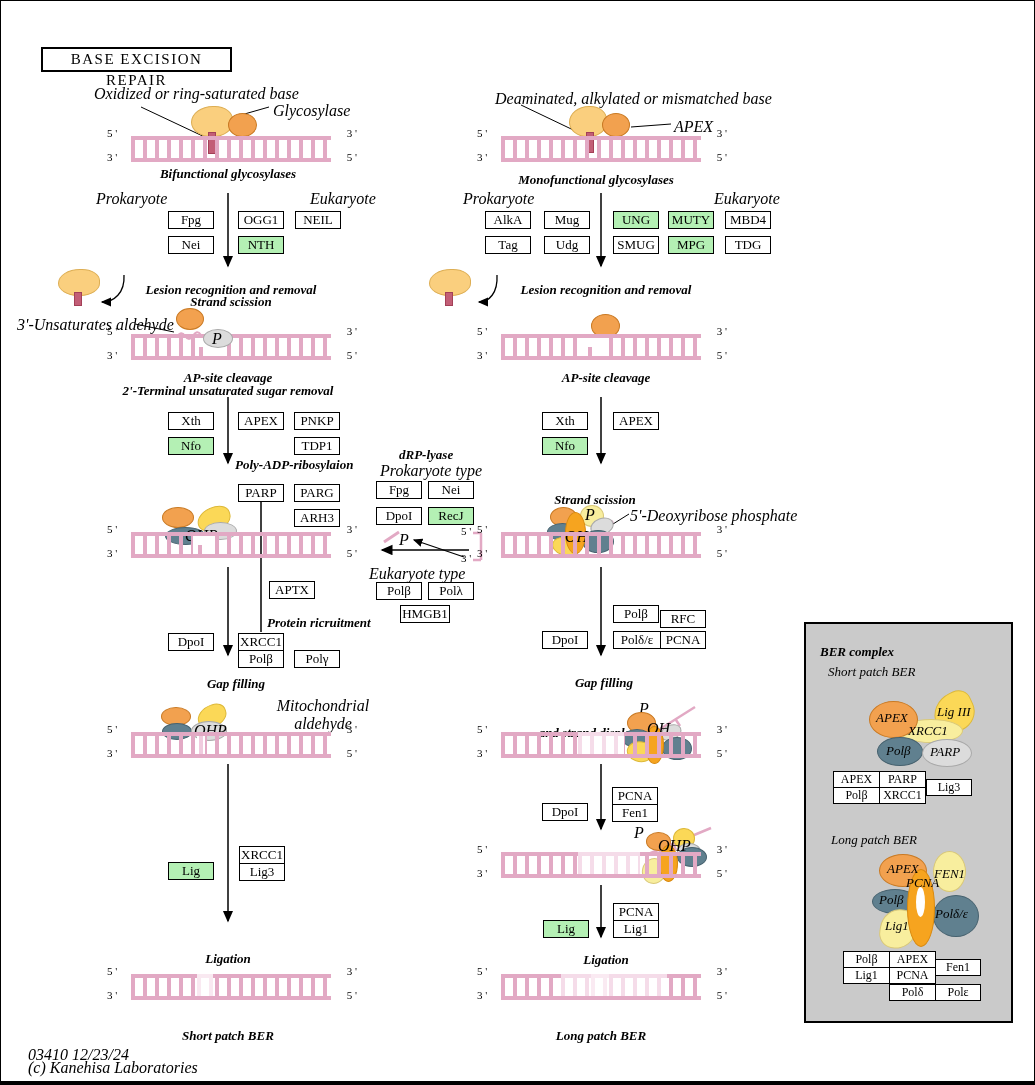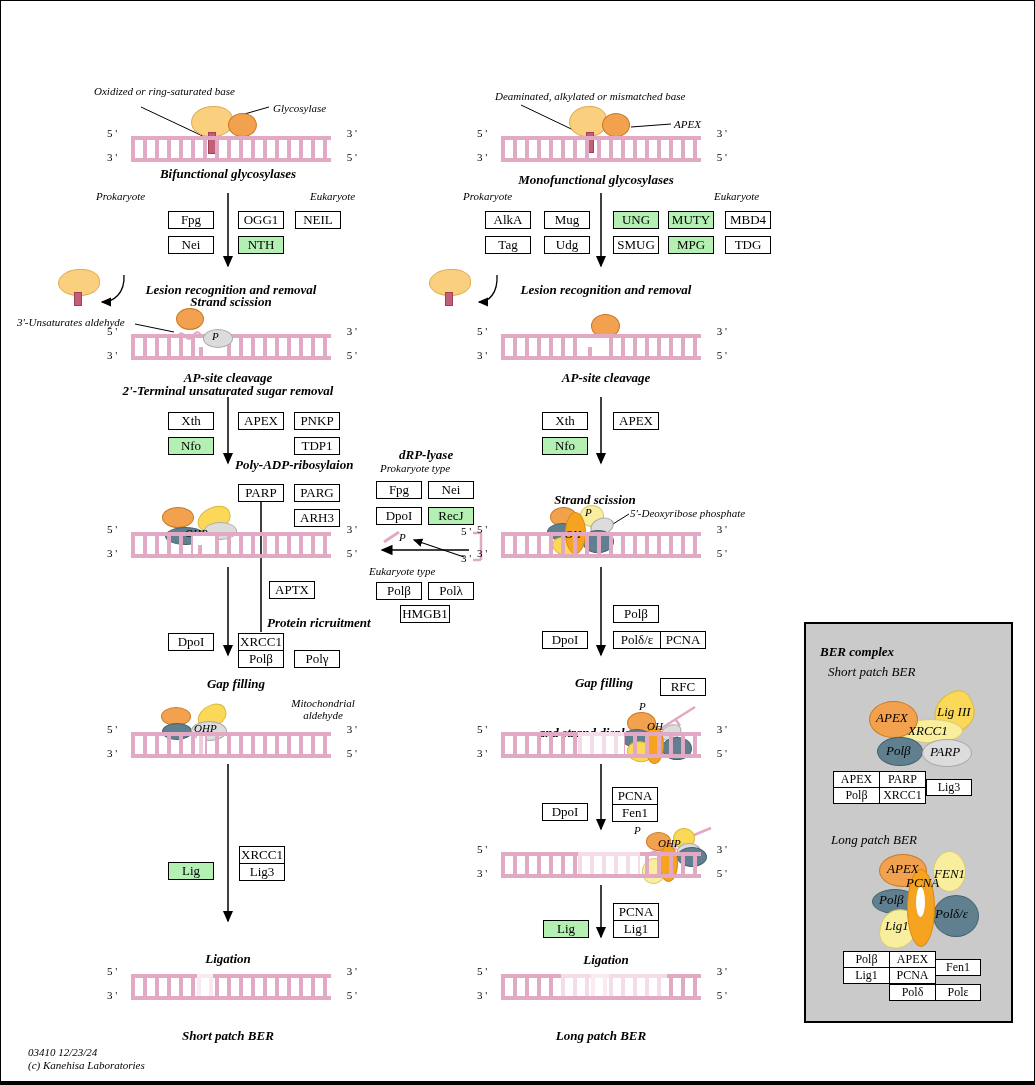--- a/index.html
+++ b/index.html
@@ -1,17 +1,17 @@
 <!DOCTYPE html>
 <html><head>
 <meta charset="utf-8">
 <style>
   html,body{margin:0;padding:0;background:#fff;}
   #page{position:relative;width:1035px;height:1085px;background:#fff;border:1px solid #000;border-bottom:4px solid #000;box-sizing:border-box;font-family:"Liberation Serif","DejaVu Serif",serif;color:#000;overflow:hidden;}
-  .t{position:absolute;display:block;font-size:11px;white-space:nowrap;}
+  .t{position:absolute;display:block;font-size:16px;white-space:nowrap;}
   .b{font-weight:bold;font-size:13px;}
   .c{text-align:center;}
   .gbox{position:absolute;width:46px;height:18px;box-sizing:border-box;border:1px solid #000;background:#fff;font:13px/16px "Liberation Serif",serif;text-align:center;}
   .green{background:#B4F0B4;}
   .titlebox{position:absolute;left:40px;top:46px;width:191px;height:25px;border:2px solid #000;box-sizing:border-box;font:15px/21px "Liberation Serif",serif;text-align:center;letter-spacing:1.5px;}
   .dna{position:absolute;width:200px;height:26px;--c:#E2A9C4;}
   .dna::before{content:"";position:absolute;left:0;right:0;top:0;height:4px;background:var(--c);}
   .dna::after{content:"";position:absolute;left:0;right:0;bottom:0;height:4px;background:var(--c);}
   .rungs{position:absolute;display:block;left:0;right:0;top:4px;bottom:4px;background:repeating-linear-gradient(90deg,var(--c) 0 4px,transparent 4px 12px);}
   .sub{position:absolute;top:0;height:26px;background:#fff;}
@@ -71,20 +71,21 @@
     <path d="M612,523 L628,513" stroke="#000" stroke-width="1" fill="none"></path>
 
     <path d="M176,336 q4,-7 8,-1 q4,6 8,0 q4,-7 8,-1" stroke="#E2A9C4" stroke-width="2" fill="none"></path>
     <path d="M383,541 L398,531" stroke="#E2A9C4" stroke-width="3" fill="none"></path>
     <path d="M480,532 V559 M472,532 H480 M472,559 H480" stroke="#E2A9C4" stroke-width="2.5" fill="none"></path>
     <path d="M596,534 L612,520" stroke="#E2A9C4" stroke-width="3" fill="none"></path>
     <path d="M648,735 L694,706 M661,727 l4,6 M675,719 l4,6" stroke="#E2A9C4" stroke-width="2.5" fill="none"></path>
     <path d="M645,854 L710,827 M658,848 l3,7 M672,842 l3,7 M686,836 l3,7" stroke="#E2A9C4" stroke-width="2.5" fill="none"></path>
   </svg>
 
+  <div class="titlebox">BASE EXCISION REPAIR</div>
 
   <i class="t" style="left:93px;top:84px">Oxidized or ring-saturated base</i>
   <i class="t" style="left:272px;top:101px">Glycosylase</i>
 
   <span class="blob pod" style="left:190px;top:105px;width:40px;height:29px;border-radius:55% 45% 50% 50%"></span>
   <span class="blob or" style="left:227px;top:112px;width:27px;height:22px"></span>
   <span class="stub" style="left:207px;top:131px;width:8px;height:22px"></span>
 
   <div class="dna" style="left:130px;top:135px">
     <i class="rungs"></i>
@@ -287,21 +288,21 @@
     <b class="dl lt">5 '</b>
     <b class="dl rt">3 '</b>
     <b class="dl lb">3 '</b>
     <b class="dl rb">5 '</b>
   </div>
 
   <div class="gbox" style="left:612px;top:604px">Polβ</div>
   <div class="gbox" style="left:541px;top:630px">DpoI</div>
   <div class="gbox" style="left:612px;top:630px;width:48px">Polδ/ε</div>
   <div class="gbox" style="left:659px;top:630px">PCNA</div>
-  <div class="gbox" style="left:659px;top:677px">RFC</div>
+  <div class="gbox" style="left:659px;top:609px">RFC</div>
 
   <i class="t b c" style="left:523px;top:674px;width:160px">Gap filling</i>
   <i class="t b c" style="left:523px;top:724px;width:160px">and strand displacement</i>
 
   <i class="t" style="left:638px;top:699px">P</i>
   <span class="blob or" style="left:626px;top:711px;width:27px;height:20px"></span>
   <span class="blob slt" style="left:621px;top:728px;width:28px;height:17px"></span>
   <span class="blob yel" style="left:626px;top:740px;width:24px;height:19px;transform:rotate(20deg);border-radius:60% 40% 55% 45%"></span>
   <span class="blob gry" style="left:659px;top:724px;width:20px;height:13px;transform:rotate(-25deg)"></span>
   <span class="blob slt" style="left:661px;top:736px;width:28px;height:21px"></span>

